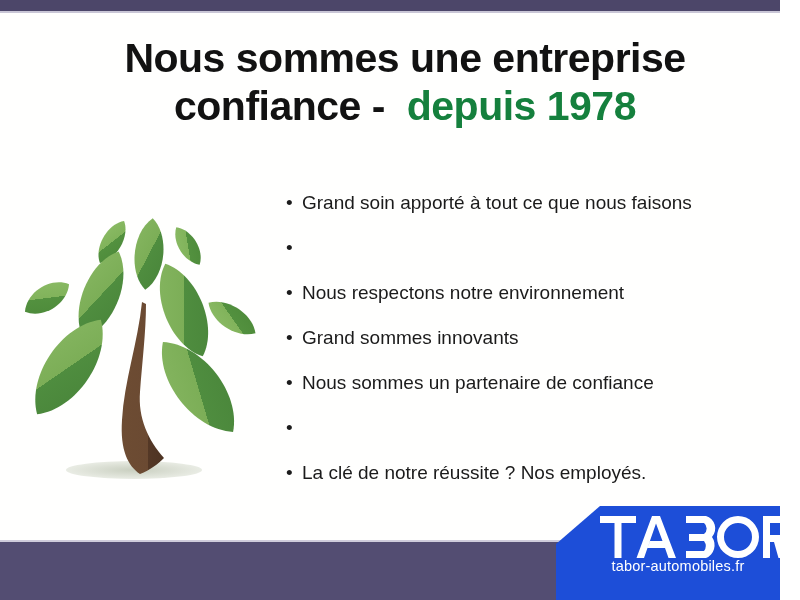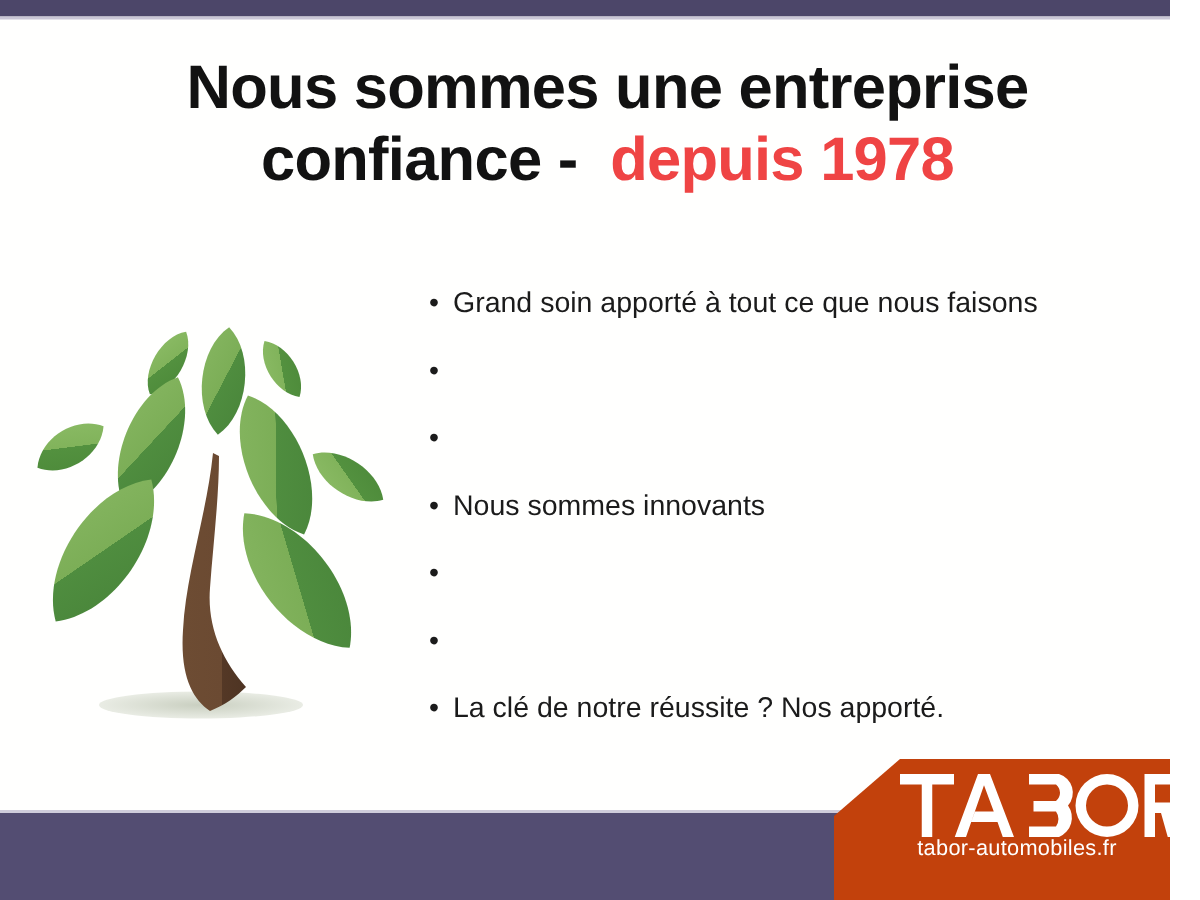--- a/index.html
+++ b/index.html
@@ -46,21 +46,21 @@
     line-height: 1.18;
     letter-spacing: -0.5px;
   }
   .title-line {
     font-size: 41px;
     font-weight: bold;
     color: #121212;
     white-space: nowrap;
   }
   .title-accent {
-    color: #ef4444;
+    color: #15803d;
   }
   .title-dash {
     color: #121212;
   }
 
   
   .tree {
     position: absolute;
     left: 16px;
     top: 182px;
@@ -112,21 +112,21 @@
     width: 800px;
     height: 2px;
     background: #cfccdb;
   }
   .logo-panel {
     position: absolute;
     left: 556px;
     top: 506px;
     width: 244px;
     height: 94px;
-    background: #c2410c;
+    background: #1d4ed8;
     clip-path: polygon(44px 0, 244px 0, 244px 94px, 0 94px, 0 38px);
   }
   .logo-wordmark {
     position: absolute;
     left: 44px;
     top: 10px;
     width: 186px;
     height: 42px;
   }
   .logo-wordmark svg { display:block; width:100%; height:100%; }
@@ -213,34 +213,36 @@
   <div class="bullets">
     <div class="bullet-row">
       <div class="bullet-dot">•</div>
       <div class="bullet-text">Grand soin apporté à tout ce que nous faisons</div>
     </div>
     <div class="bullet-row">
       <div class="bullet-dot">•</div>
     </div>
     <div class="bullet-row">
       <div class="bullet-dot">•</div>
-    </div>
-    <div class="bullet-row">
-      <div class="bullet-dot">•</div>
-      <div class="bullet-text">Nous sommes innovants</div>
-    </div>
-    <div class="bullet-row">
-      <div class="bullet-dot">•</div>
-    </div>
-    <div class="bullet-row">
-      <div class="bullet-dot">•</div>
-    </div>
-    <div class="bullet-row">
-      <div class="bullet-dot">•</div>
-      <div class="bullet-text">La clé de notre réussite ? Nos apporté.</div>
+      <div class="bullet-text">Nous respectons notre environnement</div>
+    </div>
+    <div class="bullet-row">
+      <div class="bullet-dot">•</div>
+      <div class="bullet-text">Grand sommes innovants</div>
+    </div>
+    <div class="bullet-row">
+      <div class="bullet-dot">•</div>
+      <div class="bullet-text">Nous sommes un partenaire de confiance</div>
+    </div>
+    <div class="bullet-row">
+      <div class="bullet-dot">•</div>
+    </div>
+    <div class="bullet-row">
+      <div class="bullet-dot">•</div>
+      <div class="bullet-text">La clé de notre réussite ? Nos employés.</div>
     </div>
   </div>
 
   <div class="footer-band-line"></div>
   <div class="footer-band"></div>
 
   <div class="logo-panel">
     <div class="logo-wordmark">
       <svg viewBox="0 0 186 42" xmlns="http://www.w3.org/2000/svg">
         <g fill="#ffffff">

